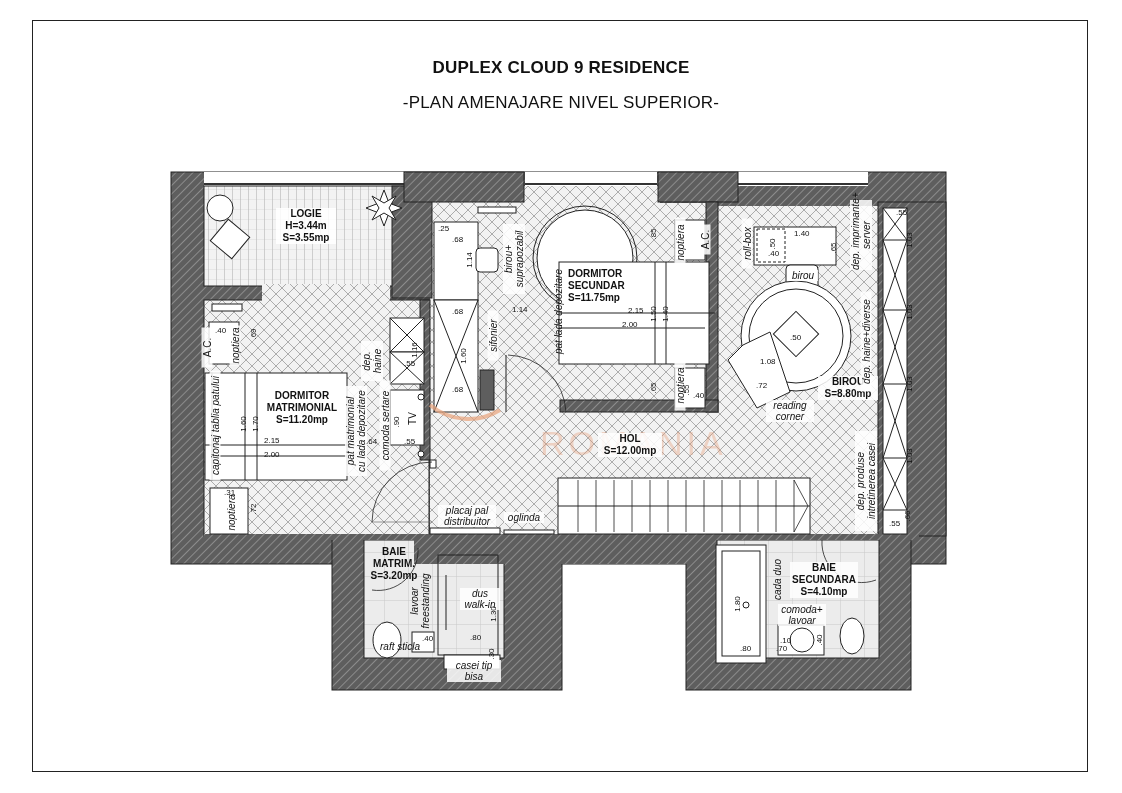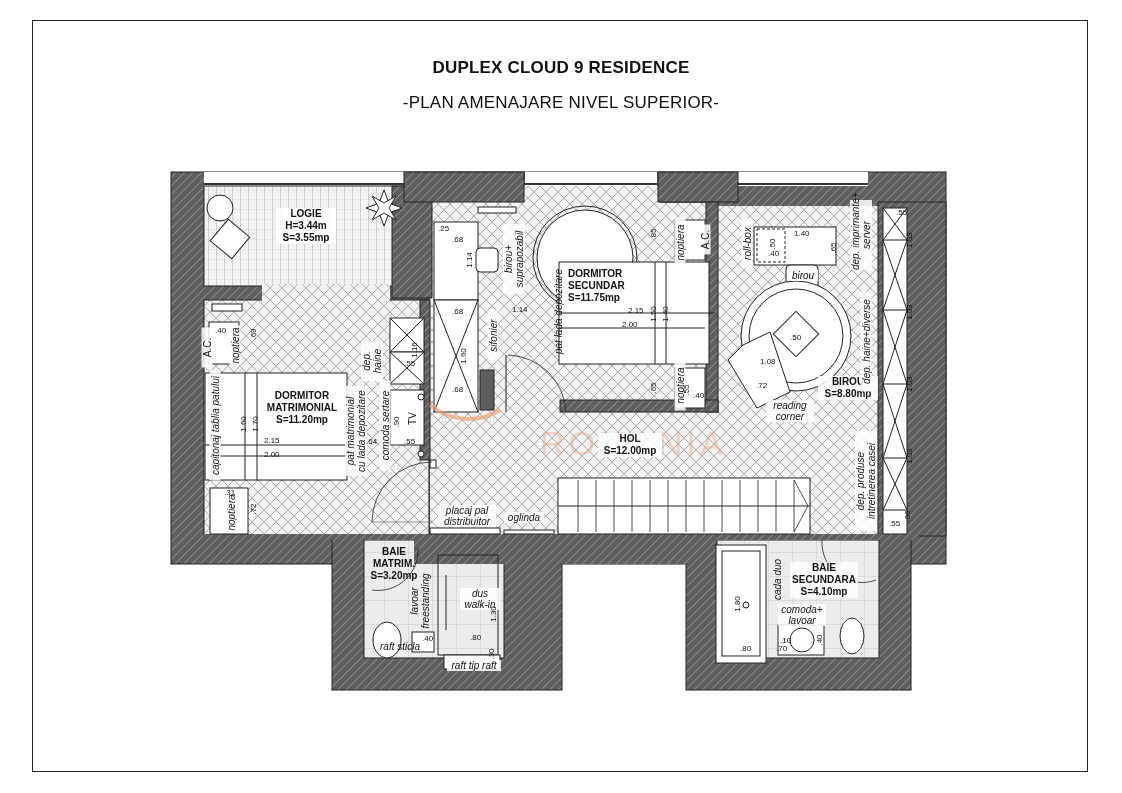--- a/index.html
+++ b/index.html
@@ -275,21 +275,21 @@
     <div>placaj pal</div>
     <div>distribuitor</div>
   </div>
 <div class="it" style="left:504px;top:512px;width:40px;text-align:center;">oglinda</div>
 <div class="it v" style="left:380px;top:590px;width:80px;background:none;"><span>lavoar</span><br><span>freestanding</span></div>
 <div class="it" style="left:460px;top:588px;width:40px;">
     <div>dus</div>
     <div>walk-in</div>
   </div>
 <div class="it" style="left:378px;top:641px;width:44px;background:none;">raft sticla</div>
-<div class="it" style="left:447px;top:660px;width:54px;">raft tip raft</div>
+<div class="it" style="left:447px;top:660px;width:54px;">casei tip bisa</div>
 <div class="it v" style="left:752px;top:574px;width:50px;background:none;">cada duo</div>
 <div class="it" style="left:778px;top:604px;width:48px;">
     <div>comoda+</div>
     <div>lavoar</div>
   </div>
 
 <div class="dim" style="left:215px;top:327px;">.40</div>
 <div class="dim v" style="left:248px;top:330px;">.69</div>
 <div class="dim v" style="left:236px;top:420px;">1.60</div>
 <div class="dim v" style="left:248px;top:420px;">1.70</div>

